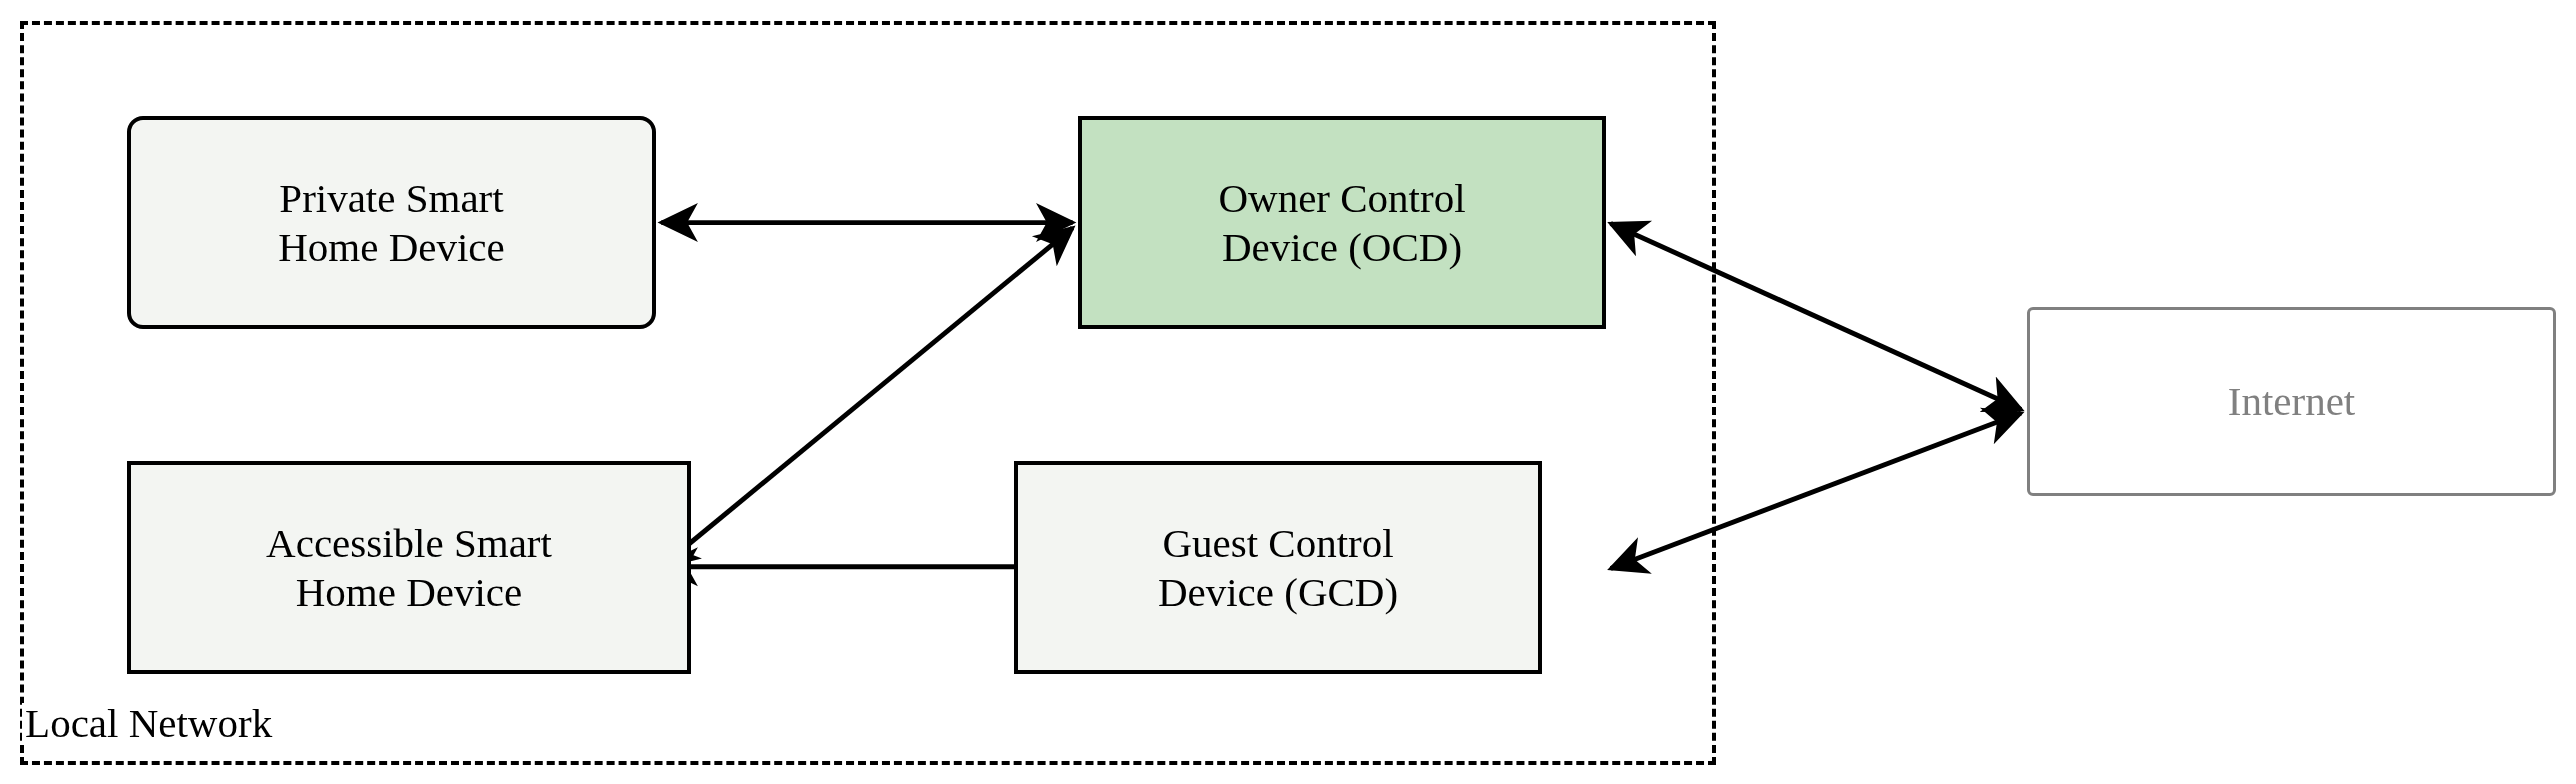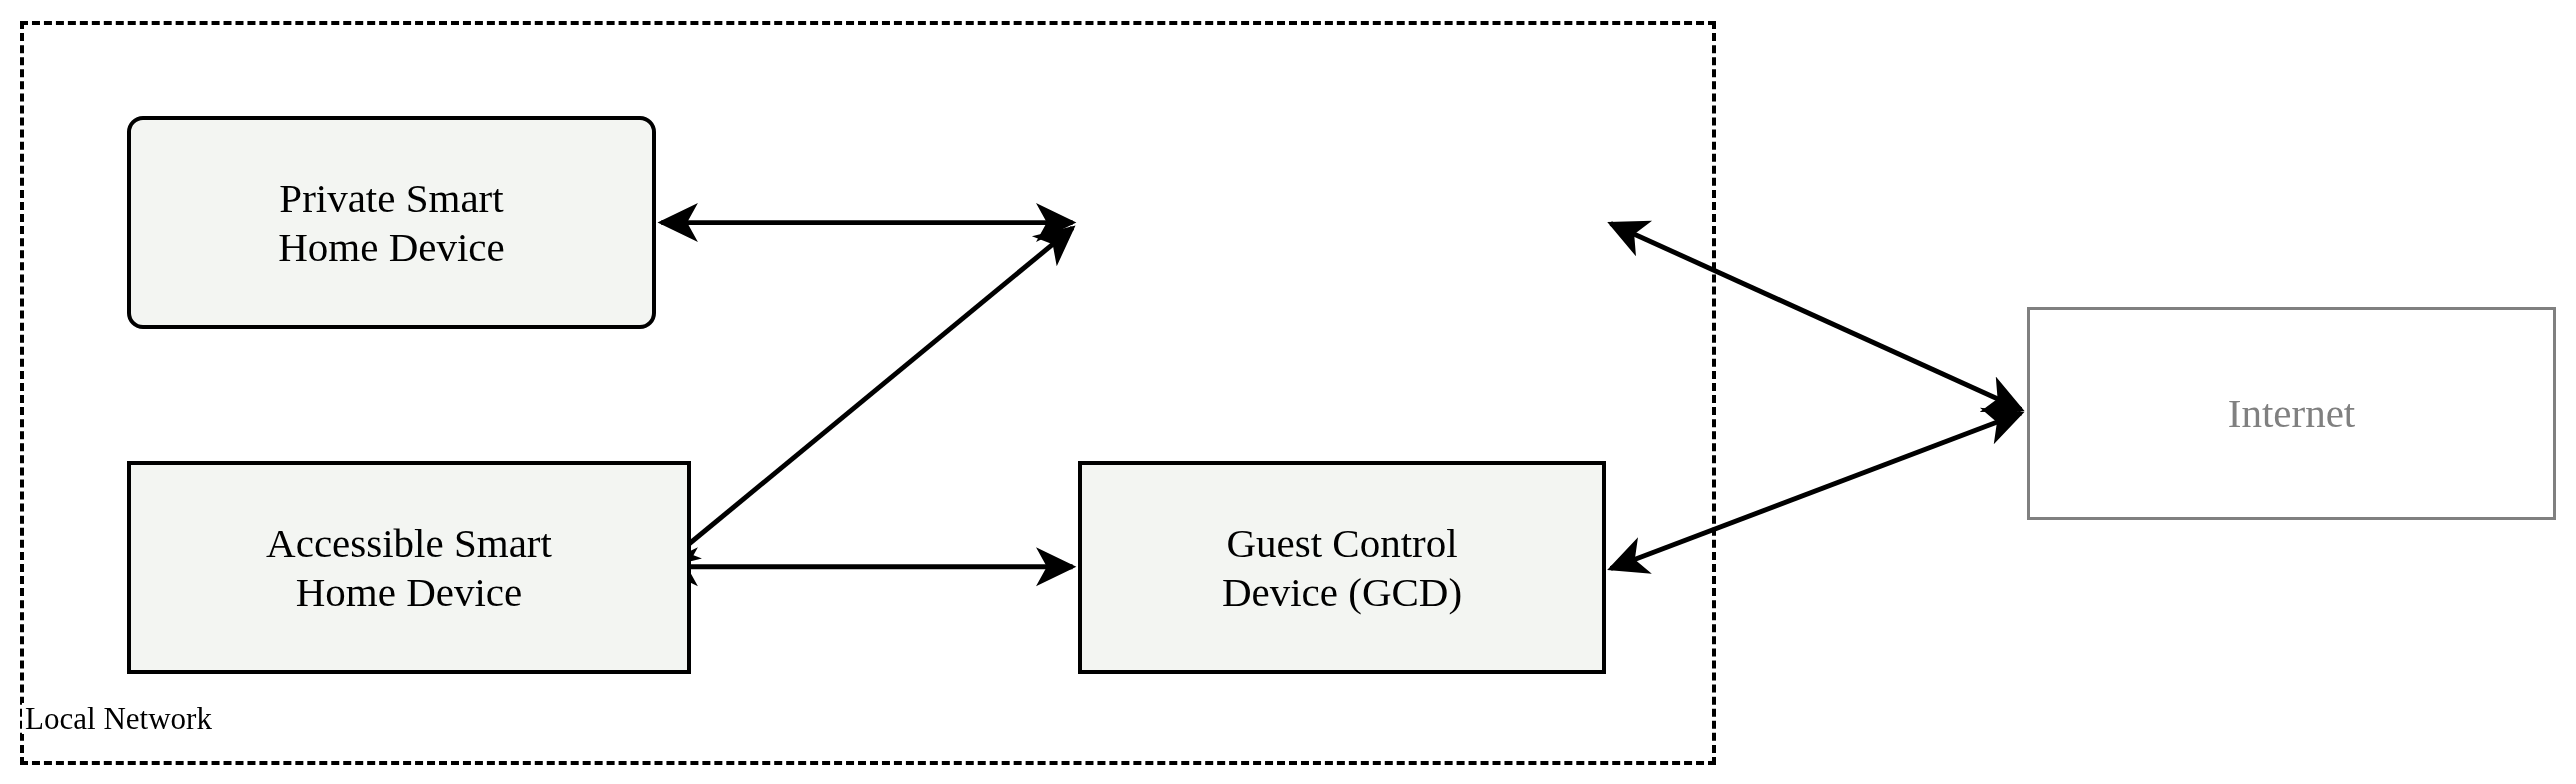--- a/index.html
+++ b/index.html
@@ -52,21 +52,21 @@
   .node-external {
     background: #ffffff;
     border: 3.6px solid #808080;
     color: #808080;
     font-size: 41px;
   }
 
   
   .zone-label {
     position: absolute;
-    font-size: 31px;
+    font-size: 41px;
     color: #000000;
     background: #ffffff;
     line-height: 1;
     padding: 0 3.6px;
     white-space: nowrap;
   }
 
   
   .edges {
     position: absolute;
@@ -101,25 +101,27 @@
     <line x1="739" y1="634" x2="1199" y2="634" stroke="#000000" stroke-width="5.5" marker-start="url(#arrowStart)" marker-end="url(#arrowEnd)"></line>
 
     <line x1="1801" y1="250" x2="2260" y2="458" stroke="#000000" stroke-width="5.5" marker-start="url(#arrowStart)" marker-end="url(#arrowEnd)"></line>
 
     <line x1="1801" y1="636" x2="2260" y2="462" stroke="#000000" stroke-width="5.5" marker-start="url(#arrowStart)" marker-end="url(#arrowEnd)"></line>
   </svg>
 
   <div class="node node-plain" style="left:127px; top:116px; width:529px; height:213px;border-radius:16px;">Private Smart
 Home Device</div>
 
+  <div class="node node-highlight" style="left:1078px; top:116px; width:528px; height:213px;">Owner Control
+Device (OCD)</div>
 
   <div class="node node-plain" style="left:127px; top:461px; width:564px; height:213px;">Accessible Smart
 Home Device</div>
 
-  <div class="node node-plain" style="left:1078px; top:461px; width:528px; height:213px;">Guest Control
+  <div class="node node-plain" style="left:1014px; top:461px; width:528px; height:213px;">Guest Control
 Device (GCD)</div>
 
-  <div class="node node-external" style="left:2027px; top:307px; width:529px; height:213px;">Internet</div>
+  <div class="node node-external" style="left:2027px; top:307px; width:529px; height:189px;border-radius:6px;">Internet</div>
 
   <div class="zone-label" style="left:21.5px; top:703px;">Local Network</div>
 
 </div>
 
 
 </body></html>

